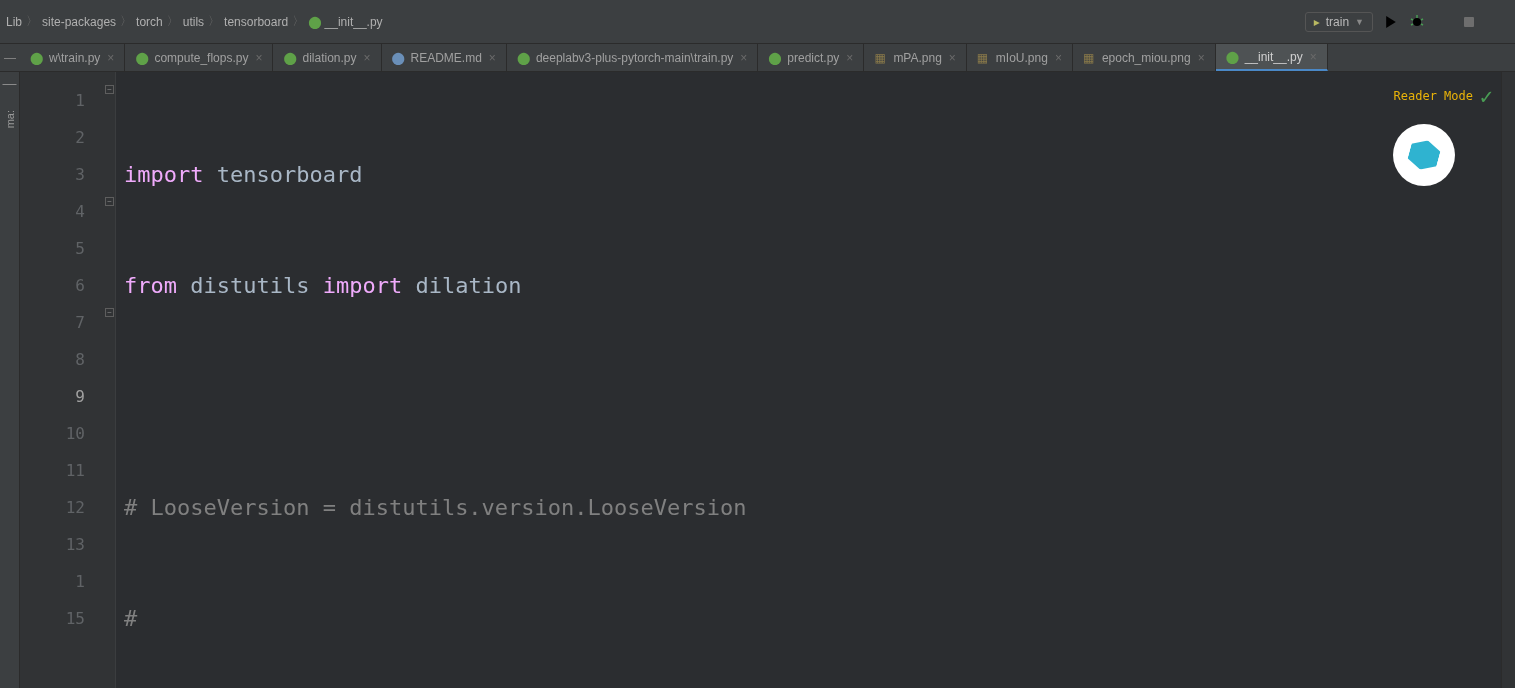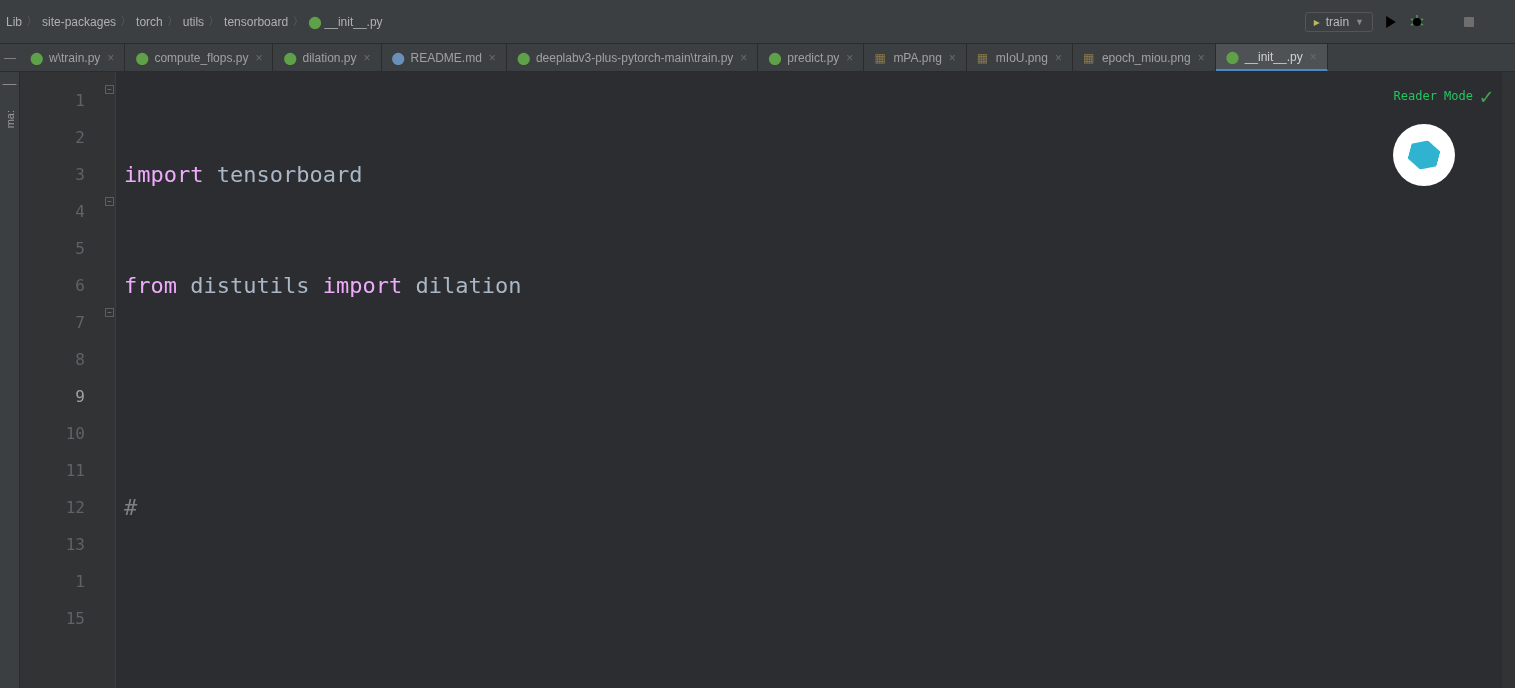--- a/index.html
+++ b/index.html
@@ -131,21 +131,21 @@
 }
 .cl { height: 37px; padding-left: 8px; }
 .code .kw { color: #f0abfc; }
 .code .cm { color: #808080; }
 .code .id { color: #a9b7c6; }
 
 .reader-mode {
   position: absolute;
   top: 6px;
   right: 28px;
-  color: #22c55e;
+  color: #eab308;
   font-size: 12px;
 }
 .reader-check {
   position:absolute;
   top:6px;
   right:8px;
   color:#499c54;
   font-weight:bold;
 }
 .floating-logo {
@@ -306,20 +306,21 @@
         <div class="ln">11</div>
         <div class="ln">12</div>
         <div class="ln">13</div>
         <div class="ln">1</div>
         <div class="ln">15</div>
       </div>
     <div class="code">
       <div class="cl"><span class="kw">import</span><span class="id"> tensorboard</span></div>
       <div class="cl"><span class="kw">from</span><span class="id"> distutils </span><span class="kw">import</span><span class="id"> dilation</span></div>
       <div class="cl"></div>
+      <div class="cl"><span class="cm"># LooseVersion = distutils.version.LooseVersion</span></div>
       <div class="cl"><span class="cm">#</span></div>
       
       
       
       
       
       
       
       
       

